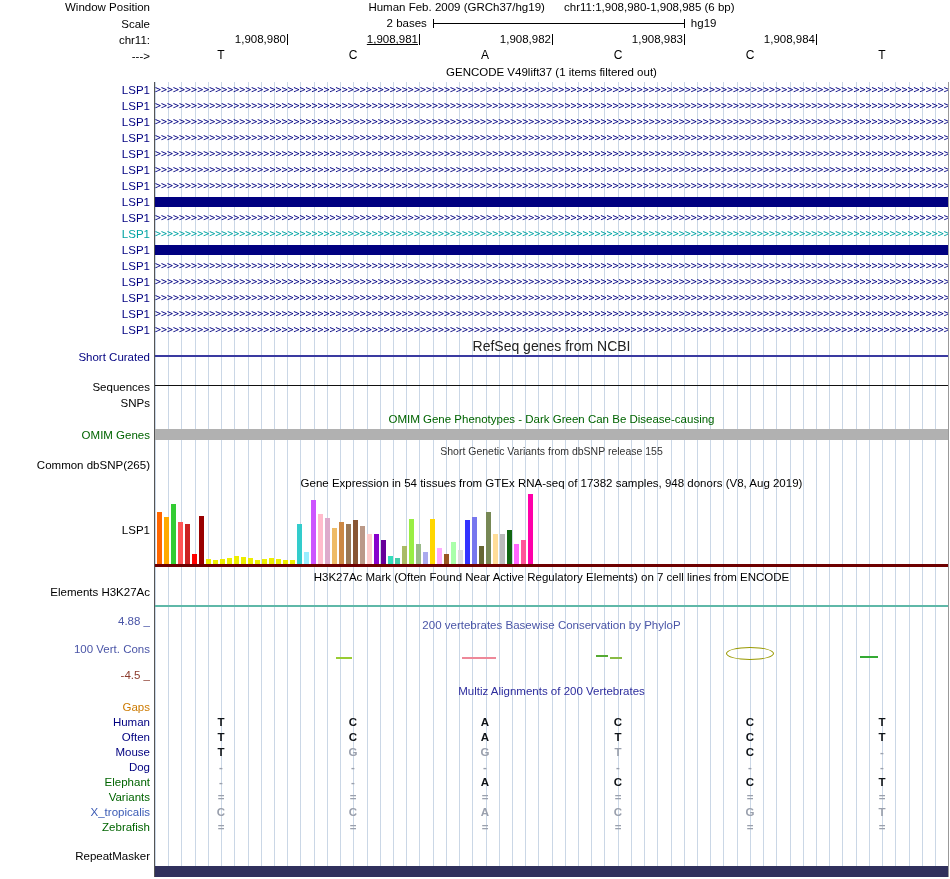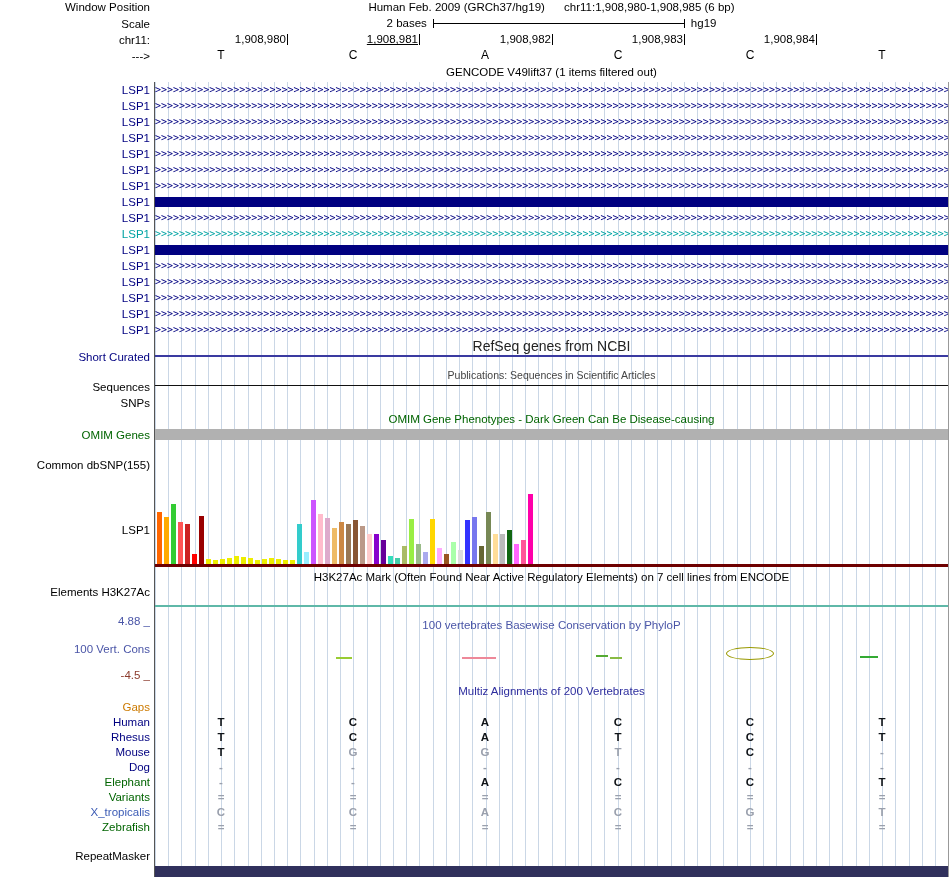--- a/index.html
+++ b/index.html
@@ -144,31 +144,32 @@
       </div>
       <div class="gene-row" style="top: 240px;">
         <div class="gene-arrows" style="color: rgb(0, 0, 128);">&gt;&gt;&gt;&gt;&gt;&gt;&gt;&gt;&gt;&gt;&gt;&gt;&gt;&gt;&gt;&gt;&gt;&gt;&gt;&gt;&gt;&gt;&gt;&gt;&gt;&gt;&gt;&gt;&gt;&gt;&gt;&gt;&gt;&gt;&gt;&gt;&gt;&gt;&gt;&gt;&gt;&gt;&gt;&gt;&gt;&gt;&gt;&gt;&gt;&gt;&gt;&gt;&gt;&gt;&gt;&gt;&gt;&gt;&gt;&gt;&gt;&gt;&gt;&gt;&gt;&gt;&gt;&gt;&gt;&gt;&gt;&gt;&gt;&gt;&gt;&gt;&gt;&gt;&gt;&gt;&gt;&gt;&gt;&gt;&gt;&gt;&gt;&gt;&gt;&gt;&gt;&gt;&gt;&gt;&gt;&gt;&gt;&gt;&gt;&gt;&gt;&gt;&gt;&gt;&gt;&gt;&gt;&gt;&gt;&gt;&gt;&gt;&gt;&gt;&gt;&gt;&gt;&gt;&gt;&gt;&gt;&gt;&gt;&gt;&gt;&gt;&gt;&gt;&gt;&gt;&gt;&gt;&gt;&gt;&gt;&gt;&gt;&gt;&gt;&gt;&gt;&gt;&gt;&gt;&gt;&gt;&gt;&gt;&gt;&gt;&gt;&gt;&gt;&gt;&gt;&gt;&gt;&gt;&gt;&gt;&gt;&gt;&gt;&gt;&gt;&gt;&gt;&gt;&gt;&gt;</div>
       </div>
     </div>
 
   <div class="ctr" style="top:340px;color:#222;font-size:14px">RefSeq genes from NCBI</div>
   <div class="lblcol" style="top:351px;color:#000080">Short Curated</div>
   <div class="abs" style="left:155px;top:355px;width:793px;height:2px;background:#3a3aa0"></div>
 
-  <div class="ctr small" style="top:369px;color:#444">Publications: Sequences in Scientific Articles</div>
   <div class="lblcol" style="top:381px">Sequences</div>
   <div class="abs" style="left:155px;top:385px;width:793px;height:1px;background:#111"></div>
   <div class="lblcol" style="top:397px">SNPs</div>
 
   <div class="ctr" style="top:413px;color:#006400">OMIM Gene Phenotypes - Dark Green Can Be Disease-causing</div>
   <div class="abs" style="left:155px;top:429px;width:793px;height:11px;background:#b1b1b1"></div>
   <div class="lblcol" style="top:429px;color:#006400">OMIM Genes</div>
 
-  <div class="lblcol" style="top:459px">Common dbSNP(155)</div>
-
+  <div class="ctr small" style="top:445px;color:#333">Short Genetic Variants from dbSNP release 155</div>
+  <div class="lblcol" style="top:459px">Common dbSNP(265)</div>
+
+  <div class="ctr" style="top:477px">Gene Expression in 54 tissues from GTEx RNA-seq of 17382 samples, 948 donors (V8, Aug 2019)</div>
   <div class="lblcol" style="top:524px">LSP1</div>
   <div class="abs" style="left:155px;top:494px;width:793px;height:71px">
       <div class="gtex-bar" style="left: 2px; height: 52px; background: rgb(255, 102, 0);"></div>
       <div class="gtex-bar" style="left: 9px; height: 47px; background: rgb(255, 170, 0);"></div>
       <div class="gtex-bar" style="left: 16px; height: 60px; background: rgb(51, 204, 51);"></div>
       <div class="gtex-bar" style="left: 23px; height: 42px; background: rgb(255, 85, 85);"></div>
       <div class="gtex-bar" style="left: 30px; height: 40px; background: rgb(204, 34, 34);"></div>
       <div class="gtex-bar" style="left: 37px; height: 10px; background: rgb(255, 0, 0);"></div>
       <div class="gtex-bar" style="left: 44px; height: 48px; background: rgb(153, 0, 0);"></div>
       <div class="gtex-bar" style="left: 51px; height: 5px; background: rgb(238, 238, 0);"></div>
@@ -219,29 +220,29 @@
       <div class="gtex-bar" style="left: 366px; height: 24px; background: rgb(255, 85, 153);"></div>
       <div class="gtex-bar" style="left: 373px; height: 70px; background: rgb(255, 0, 170);"></div>
     </div>
   <div class="abs" style="left:155px;top:564px;width:793px;height:3px;background:#6e0000"></div>
 
   <div class="ctr" style="top:571px">H3K27Ac Mark (Often Found Near Active Regulatory Elements) on 7 cell lines from ENCODE</div>
   <div class="lblcol" style="top:586px">Elements H3K27Ac</div>
   <div class="abs" style="left:155px;top:605px;width:793px;height:2px;background:#5fb8a8"></div>
 
   <div class="lblcol" style="top:615px;color:#4a55a7">4.88 _</div>
-  <div class="ctr" style="top:619px;color:#4a55a7">100 vertebrates Basewise Conservation by PhyloP</div>
+  <div class="ctr" style="top:619px;color:#4a55a7">200 vertebrates Basewise Conservation by PhyloP</div>
   <div class="lblcol" style="top:643px;color:#4a55a7">100 Vert. Cons</div>
   <div class="lblcol" style="top:669px;color:#8b3a2b">-4.5 _</div>
 
   <div class="ctr" style="top:685px;color:#2d2d9e">Multiz Alignments of 200 Vertebrates</div>
   <div class="abs" style="left:0;top:700px;width:150px;height:135px">
       <div class="mz-label" style="top: 0px; color: rgb(204, 122, 0);">Gaps</div>
       <div class="mz-label" style="top: 15px; color: rgb(0, 0, 128);">Human</div>
-      <div class="mz-label" style="top: 30px; color: rgb(0, 0, 128);">Rhesus</div>
+      <div class="mz-label" style="top: 30px; color: rgb(0, 0, 128);">Often</div>
       <div class="mz-label" style="top: 45px; color: rgb(0, 0, 128);">Mouse</div>
       <div class="mz-label" style="top: 60px; color: rgb(0, 0, 128);">Dog</div>
       <div class="mz-label" style="top: 75px; color: rgb(0, 100, 0);">Elephant</div>
       <div class="mz-label" style="top: 90px; color: rgb(0, 100, 0);">Variants</div>
       <div class="mz-label" style="top: 105px; color: rgb(59, 91, 181);">X_tropicalis</div>
       <div class="mz-label" style="top: 120px; color: rgb(0, 100, 0);">Zebrafish</div>
     </div>
   <div class="abs" style="left:155px;top:700px;width:793px;height:135px">
       <div class="mz-row" style="top: 0px;"></div>
       <div class="mz-row" style="top: 15px;">

